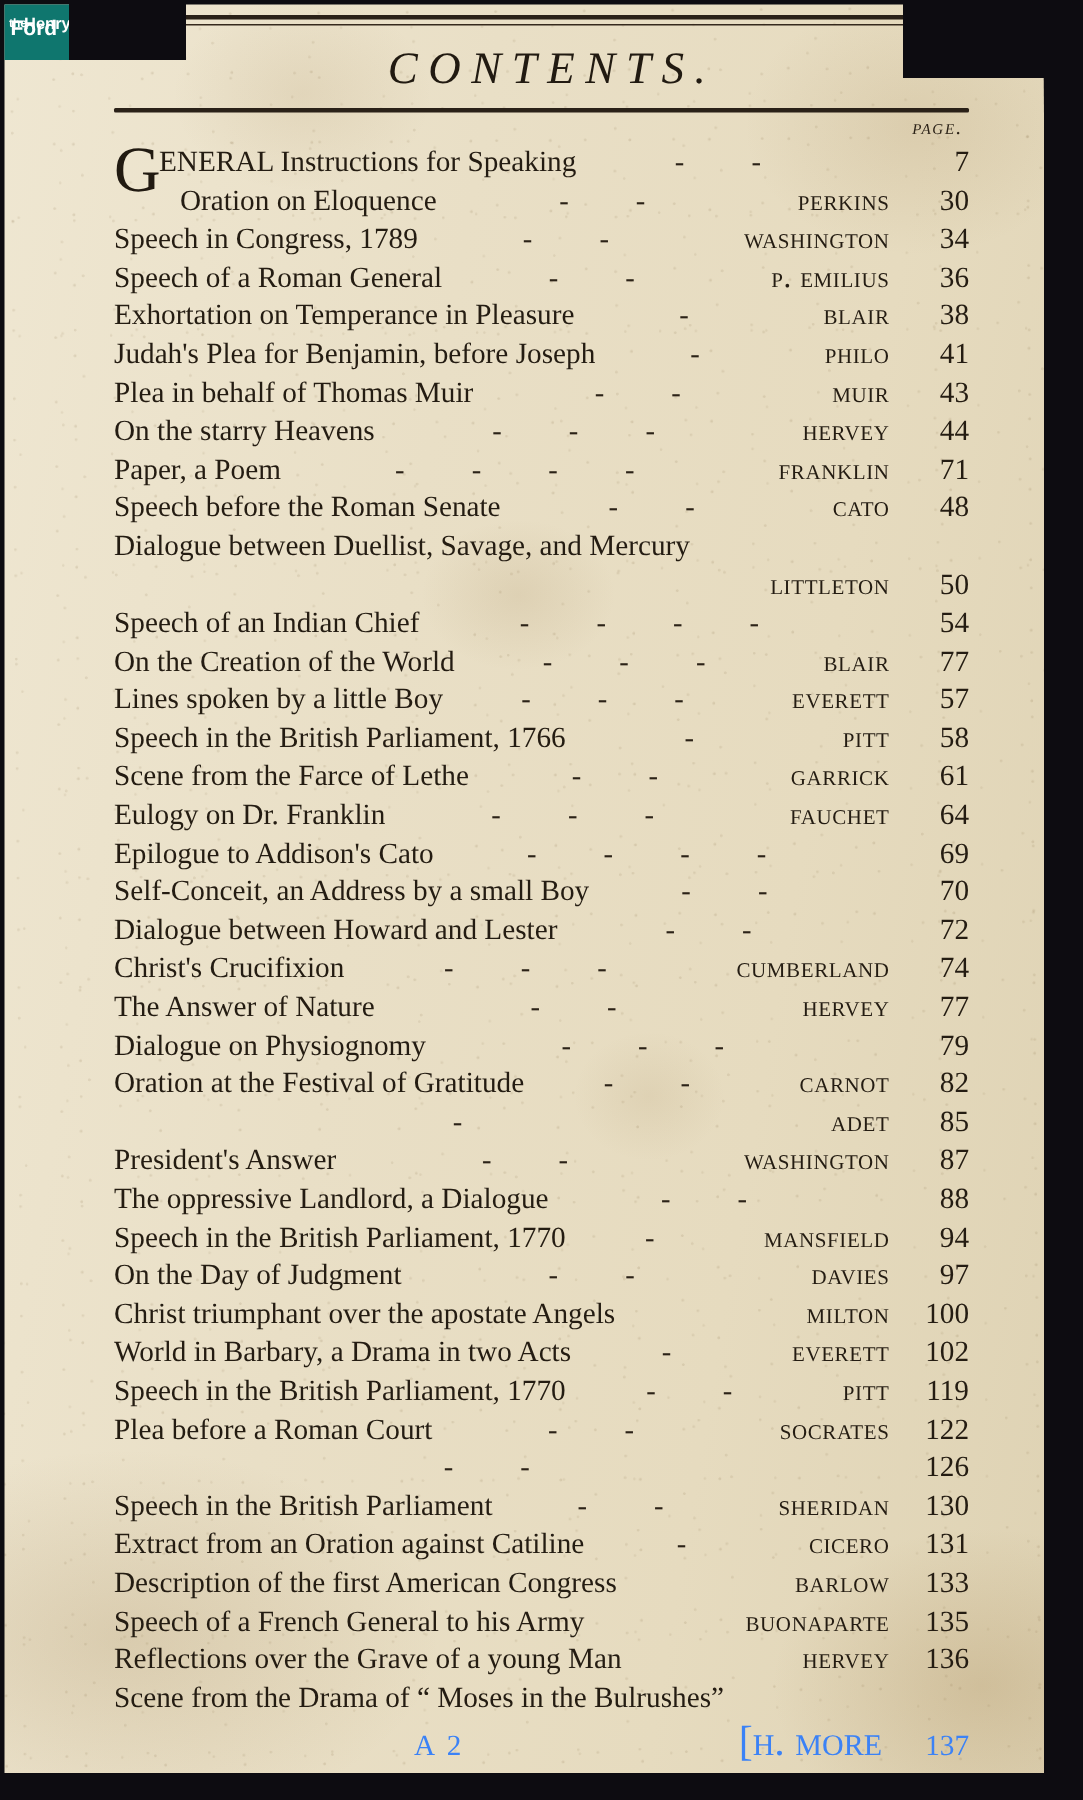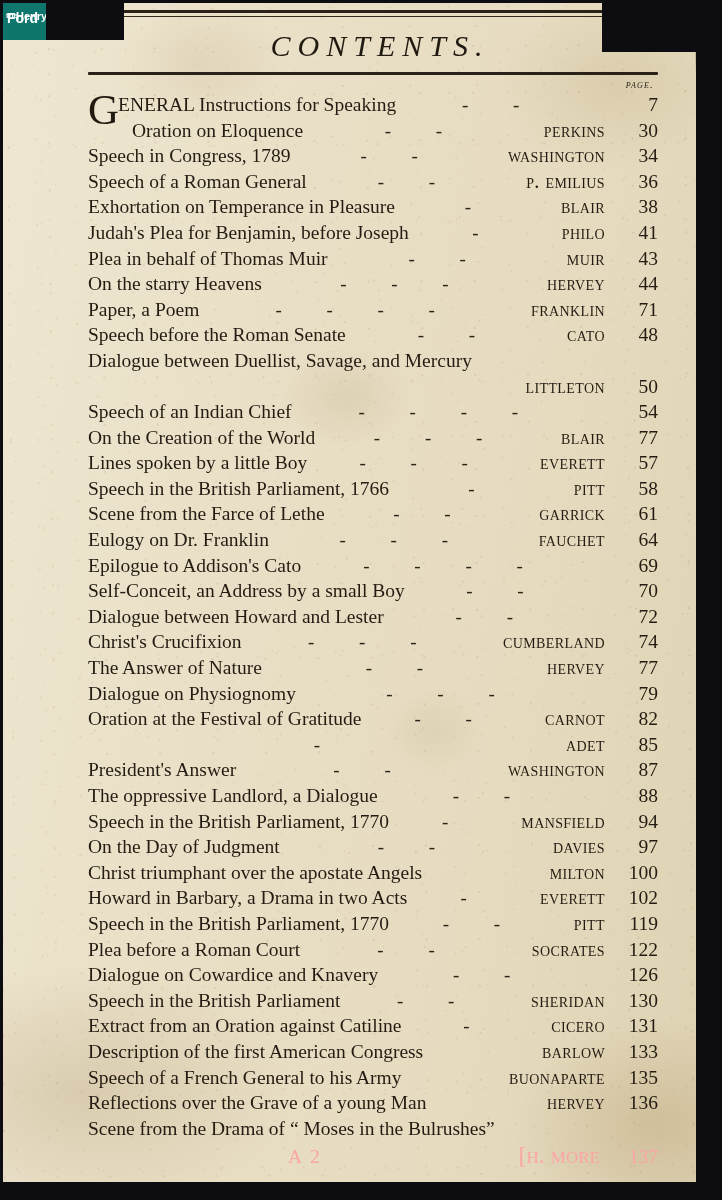--- a/index.html
+++ b/index.html
@@ -54,21 +54,21 @@
       radial-gradient(circle at 91% 86%, rgba(120,95,55,0.24) 0.7px, transparent 1.2px),
       radial-gradient(circle at 6% 54%, rgba(120,95,55,0.20) 0.6px, transparent 1.1px),
       radial-gradient(circle at 36% 93%, rgba(120,95,55,0.22) 0.6px, transparent 1.1px);
     background-size: 53px 47px, 67px 59px, 41px 73px, 83px 61px, 59px 43px, 71px 67px, 47px 51px, 61px 79px;
     pointer-events: none;
   }
 
   
   #content {
     position: absolute;
-    left: 88px;
+    left: 76px;
     top: 10px;
     width: 570px;
     color: #241c12;
   }
 
   
   .rule-double {
     margin: 0;
     padding: 0;
   }
@@ -96,21 +96,21 @@
     letter-spacing: 7px;
     margin: 12px 0 9px 14px;
     font-family: "Liberation Serif", "DejaVu Serif", serif;
     color: #211a11;
     white-space: nowrap;
   }
 
   #page-col-head {
     text-align: right;
     font-style: italic;
-    font-size: 11px;
+    font-size: 14px;
     letter-spacing: 1.2px;
     font-variant: small-caps;
     text-transform: lowercase;
     margin: 3px 4px 2px 0;
     color: #2b2217;
   }
 
   
   #toc {
     margin-top: 2px;
@@ -176,30 +176,30 @@
     font-family: "Liberation Serif", "DejaVu Serif", serif;
     color: #211a11;
   }
 
   
   #signature-row {
     display: flex;
     align-items: baseline;
     font-size: 19.5px;
     margin-top: 1px;
-    color: #fca5a5;
+    color: #3b82f6;
   }
   #sig-spacer { flex: 0 0 200px; }
   #sig-mark { flex: 0 0 auto; letter-spacing: 2px; }
   #sig-gap { flex: 1 1 auto; }
   #sig-author {
     flex: 0 0 auto;
     font-variant: small-caps;
     text-transform: lowercase;
-    font-size: 24px;
+    font-size: 28px;
     padding-right: 14px;
   }
   #sig-author .bracket { font-variant: normal; text-transform: none; }
   #sig-page { flex: 0 0 auto; width: 44px; text-align: right; }
 
   
   .scan-edge { position: absolute; background: #0d0c11; pointer-events: none; }
   #edge-right  { right: 0; top: 0; width: 26px; height: 1200px; }
   #edge-bottom { left: 0; bottom: 0; width: 722px; height: 18px; }
   #edge-top    { left: 0; top: 0; width: 722px; height: 3px; }
@@ -432,39 +432,38 @@
           <span class="author">Davies</span>
           <span class="pageno">97</span>
         </div>
         <div class="entry">
           <span class="title">Christ triumphant over the apostate Angels</span>
           <span class="leaders"></span>
           <span class="author">Milton</span>
           <span class="pageno">100</span>
         </div>
         <div class="entry">
-          <span class="title">Howard in Barbary, a Drama in two Acts</span>
+          <span class="title">World in Barbary, a Drama in two Acts</span>
           <span class="leaders">-</span>
           <span class="author">Everett</span>
           <span class="pageno">102</span>
         </div>
         <div class="entry">
           <span class="title">Speech in the British Parliament, 1770</span>
           <span class="leaders">- -</span>
           <span class="author">Pitt</span>
           <span class="pageno">119</span>
         </div>
         <div class="entry">
           <span class="title">Plea before a Roman Court</span>
           <span class="leaders">- -</span>
           <span class="author">Socrates</span>
           <span class="pageno">122</span>
         </div>
         <div class="entry">
-          <span class="title">Dialogue on Cowardice and Knavery</span>
           <span class="leaders">- -</span>
           <span class="author"></span>
           <span class="pageno">126</span>
         </div>
         <div class="entry">
           <span class="title">Speech in the British Parliament</span>
           <span class="leaders">- -</span>
           <span class="author">Sheridan</span>
           <span class="pageno">130</span>
         </div>

